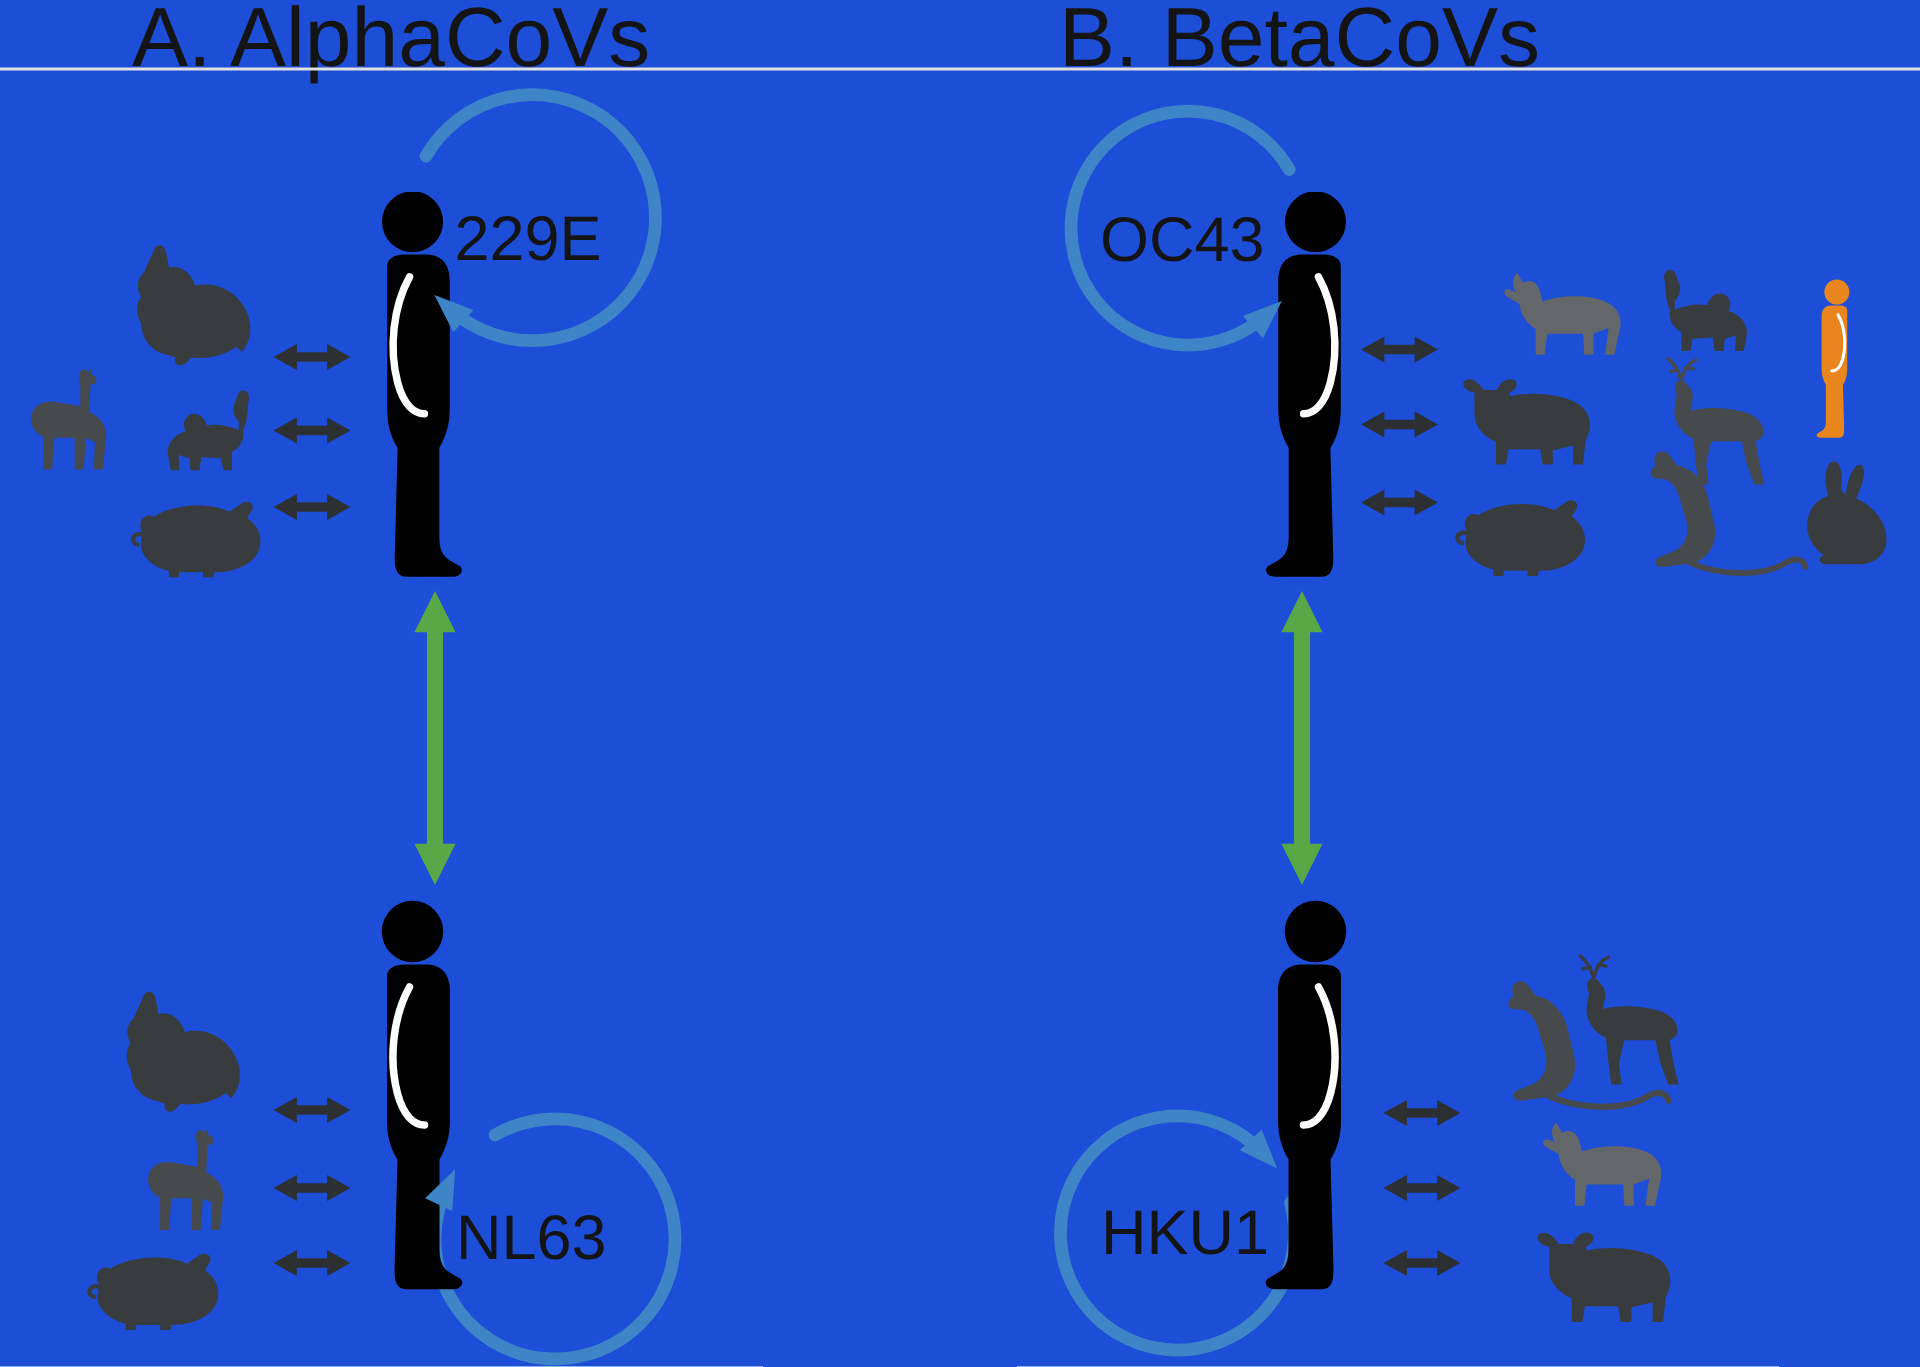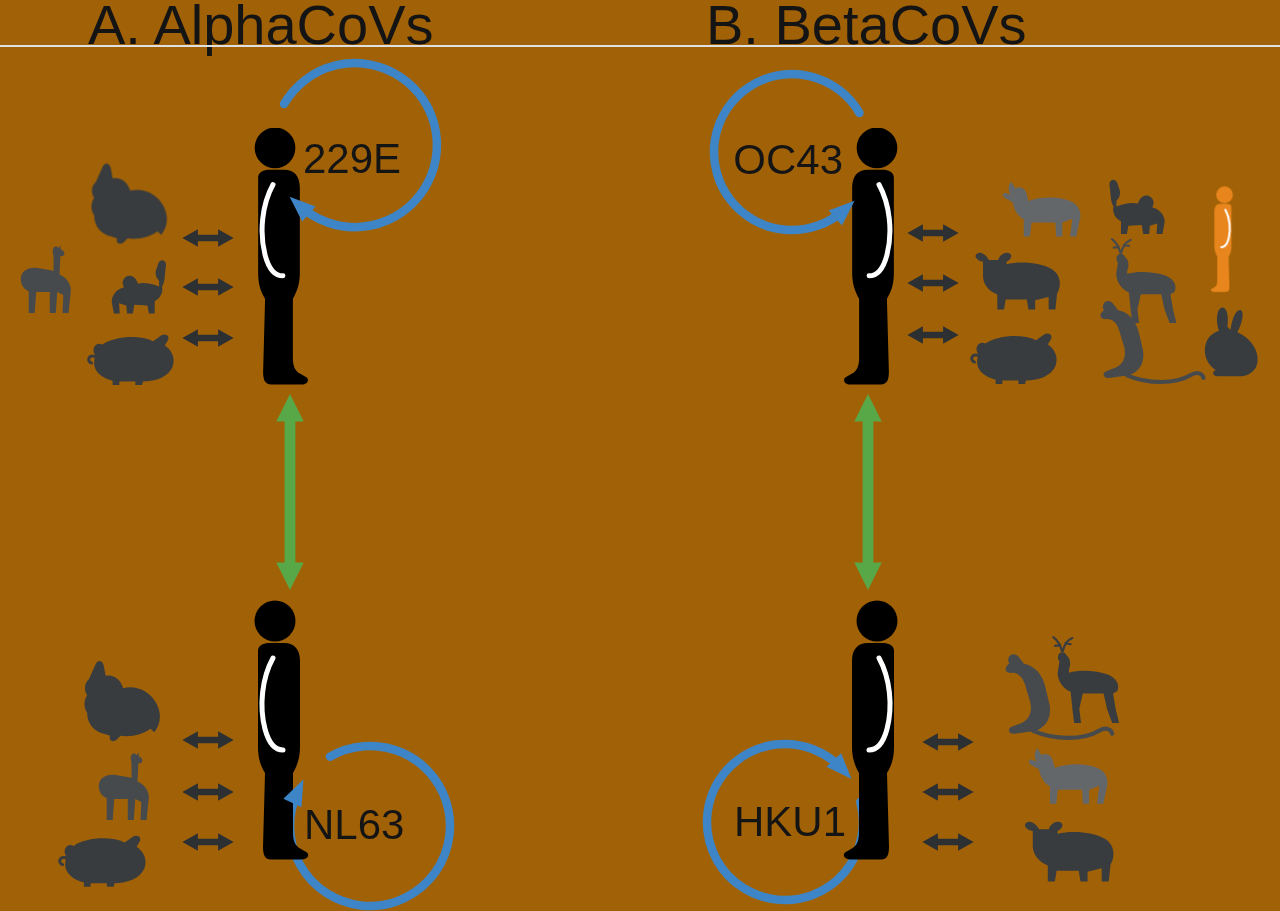--- a/index.html
+++ b/index.html
@@ -1,16 +1,16 @@
 <!DOCTYPE html>
 <html style="--human-loop: #3d85c6; --cross-arrow: #59a847; --animal-arrow: #2d3032; --human: #000000; --zoonotic-human: #e8861d; --animal-dark: #393c3f; --animal-mid: #474a4d; --animal-light: #64676a; --divider: #e0e0e0; --text: #141414;"><head>
 <meta charset="utf-8">
 <style>
   html,body{margin:0;padding:0;background:#ffffff;}
-  .canvas{position:relative;width:1280px;height:911px;background:#a16207;overflow:hidden;
+  .canvas{position:relative;width:1280px;height:911px;background:#1d4ed8;overflow:hidden;
           font-family:"Liberation Sans",sans-serif;}
   svg{display:block;}
   .title{font-family:"Liberation Sans",sans-serif;font-size:56px;font-weight:500;fill:var(--text,#141414);}
   .vlabel{font-family:"Liberation Sans",sans-serif;font-size:42px;font-weight:400;fill:var(--text,#141414);}
   .divider{fill:var(--divider,#e0e0e0);}
   .loop{fill:none;stroke:var(--human-loop,#3d85c6);stroke-width:8.5;stroke-linecap:round;}
   .loop-head{fill:var(--human-loop,#3d85c6);stroke:none;}
   .person{color:var(--human,#000);}
   .person-orange{color:var(--zoonotic-human,#e8861d);}
   .harrow{color:var(--animal-arrow,#2d3032);}

